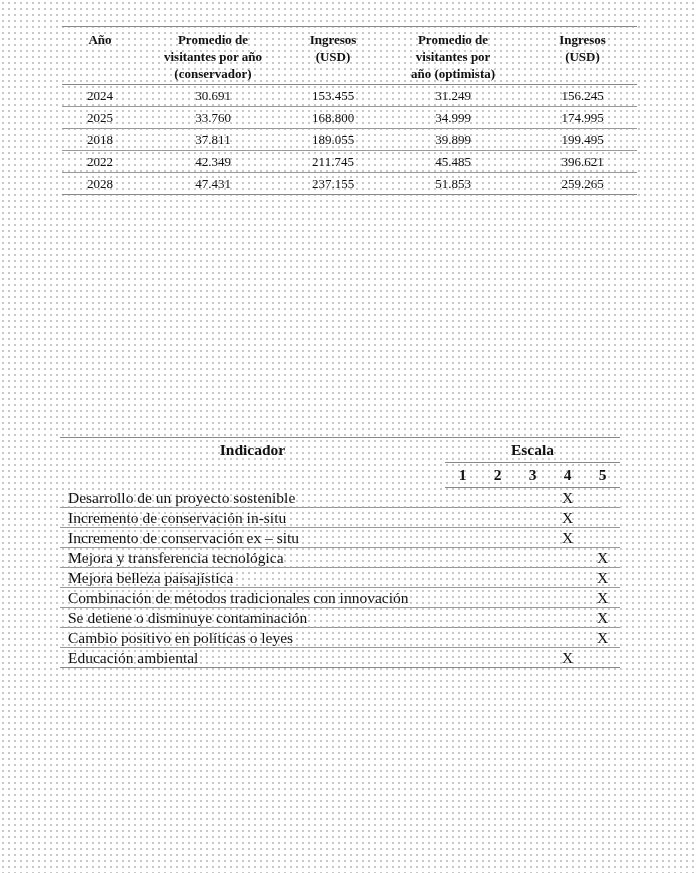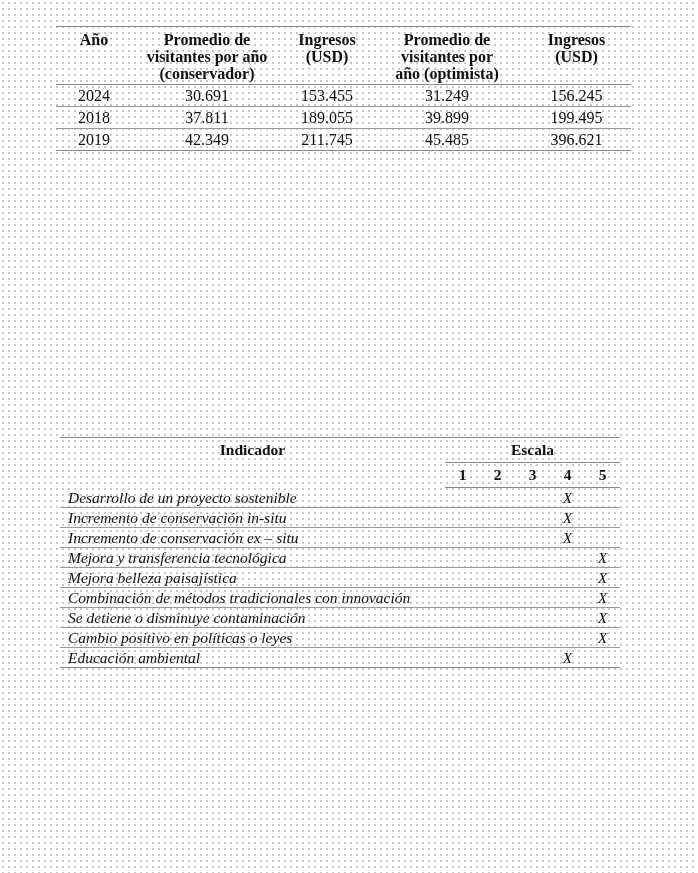--- a/index.html
+++ b/index.html
@@ -5,39 +5,39 @@
     html, body { margin: 0; padding: 0; }
     body {
       width: 698px; height: 873px; position: relative; overflow: hidden;
       background-color: #ffffff;
       background-image: radial-gradient(circle, #c8c8c8 0.8px, transparent 1px);
       background-size: 6px 6px;
       font-family: "Liberation Serif", "DejaVu Serif", serif;
       color: #111;
     }
     table { border-collapse: collapse; position: absolute; }
-    .t1 { left: 56px; top: 26px; width: 575px; font-size: 16px; }
+    .t1 { left: 62px; top: 26px; width: 575px; font-size: 13px; }
     .t1 th { font-weight: bold; line-height: 17px; vertical-align: top; padding: 4px 0 2px 0; text-align: center; }
     .t1 thead tr { border-top: 1px solid #888; border-bottom: 1.5px solid #888; }
     .t1 td { text-align: center; height: 21px; padding: 0; line-height: 21px; border-bottom: 1px solid #999; margin-top: 21px; }
     .t1 tbody tr:last-child td { border-bottom: 1.5px solid #888; }
     .t1 .c0 { width: 76px; }
     .t1 .c1 { width: 150px; }
     .t1 .c2 { width: 90px; }
     .t1 .c3 { width: 150px; }
     .t1 .c4 { width: 109px; }
 
     .t2 { left: 60px; top: 437px; width: 560px; font-size: 15.5px; }
     .t2 th { font-weight: bold; text-align: center; padding: 0; }
     .t2 .hdr-top { border-top: 1px solid #888; }
     .t2 .ind-h { vertical-align: top; height: 46px; line-height: 24px; }
     .t2 .esc-h { height: 24px; line-height: 24px; }
     .t2 .num-h { height: 24px; line-height: 24px; border-top: 1.5px solid #888; }
     .t2 .hdr-bottom th { border-bottom: 1.5px solid #888; }
-    .t2 td { height: 19px; line-height: 19px; padding: 0; border-bottom: 1px solid #999; font-style: italic; }
+    .t2 td { height: 19px; line-height: 19px; padding: 0; border-bottom: 1px solid #999; }
     .t2 td.ind { text-align: left; padding-left: 8px; }
     .t2 td.mk { text-align: center; width: 35px; }
     .t2 tbody tr:last-child td { border-bottom: 1.5px solid #888; margin-top: 39px; }
   </style>
 </head>
 <body>
 
 <table class="t1">
   <thead>
     <tr>
@@ -64,32 +64,46 @@
   </thead>
   <tbody>
     <tr>
       <td>2024</td>
       <td>30.691</td>
       <td>153.455</td>
       <td>31.249</td>
       <td>156.245</td>
     </tr>
     <tr>
+      <td>2025</td>
+      <td>33.760</td>
+      <td>168.800</td>
+      <td>34.999</td>
+      <td>174.995</td>
+    </tr>
+    <tr>
       <td>2018</td>
       <td>37.811</td>
       <td>189.055</td>
       <td>39.899</td>
       <td>199.495</td>
     </tr>
     <tr>
-      <td>2019</td>
+      <td>2022</td>
       <td>42.349</td>
       <td>211.745</td>
       <td>45.485</td>
       <td>396.621</td>
+    </tr>
+    <tr>
+      <td>2028</td>
+      <td>47.431</td>
+      <td>237.155</td>
+      <td>51.853</td>
+      <td>259.265</td>
     </tr>
   </tbody>
 </table>
 
 <table class="t2">
   <thead>
     <tr class="hdr-top">
       <th class="ind-h" rowspan="2">Indicador</th>
       <th class="esc-h" colspan="5">Escala</th>
     </tr>

